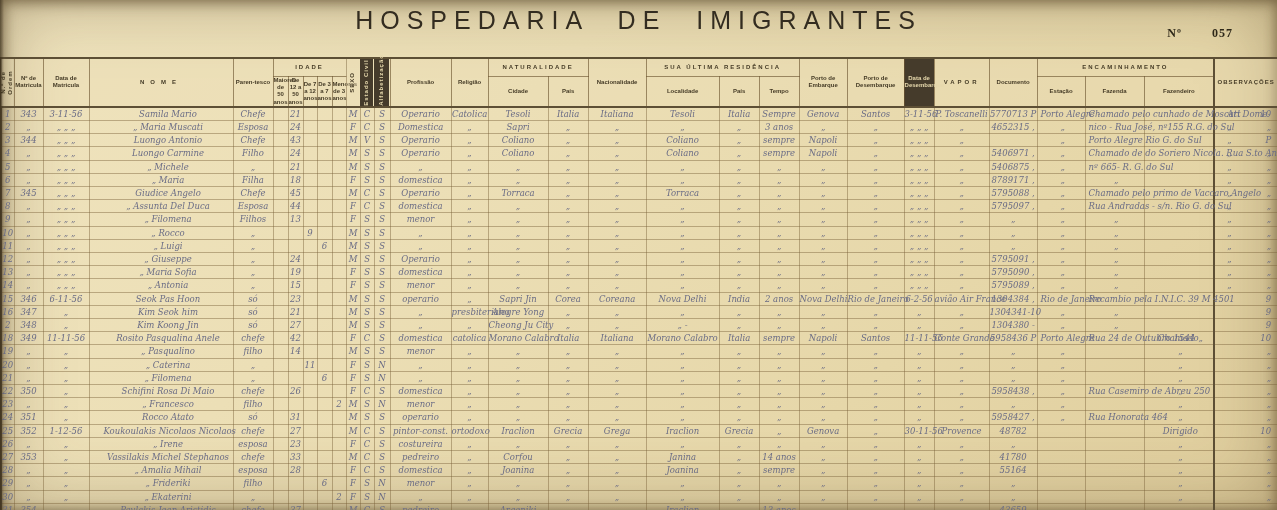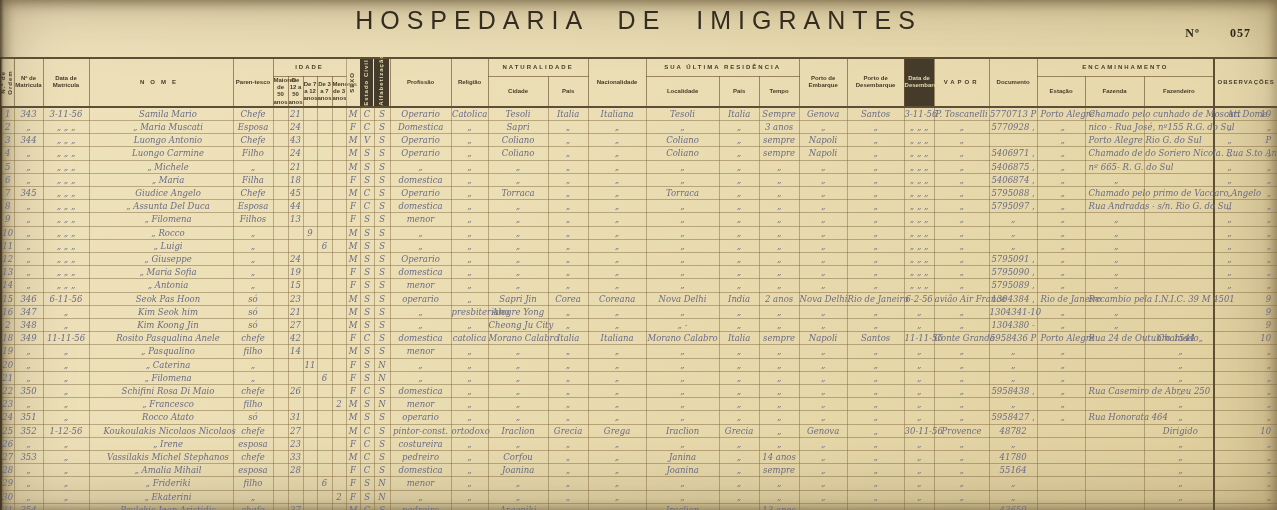--- a/index.html
+++ b/index.html
@@ -9,21 +9,21 @@
     box-shadow:inset 0 0 70px rgba(92,72,40,.38), inset 0 6px 14px rgba(70,52,25,.25),
                inset 6px 0 12px rgba(60,45,20,.35), inset -4px 0 10px rgba(90,70,40,.25);
     font-family:"Liberation Sans",sans-serif;
   }
   #sheet:before{content:"";position:absolute;left:0;top:0;bottom:0;width:4px;
     background:linear-gradient(90deg,rgba(40,30,15,.55),rgba(40,30,15,0));z-index:5;}
   
   .titlewrap{position:absolute;top:6px;left:0;right:0;text-align:center;color:#332c20;}
   .title{font-size:25px;letter-spacing:7px;word-spacing:16px;font-weight:400;}
   .subtitle{font-size:14px;letter-spacing:5px;word-spacing:10px;margin-top:4px;font-weight:400;color:#3a3326;}
-  .pageno{position:absolute;top:26px;right:26px;font-family:"Liberation Serif",serif;
+  .pageno{position:absolute;top:26px;right:44px;font-family:"Liberation Serif",serif;
     font-weight:700;font-size:12px;color:#2e2819;letter-spacing:1px;}
   .pageno .num{margin-left:26px;}
   
   table.tbl{position:absolute;top:57px;left:0;width:1277px;border-collapse:collapse;table-layout:fixed;}
   .tbl th,.tbl td{border:1px solid rgba(122,98,58,.45);padding:0;overflow:visible;}
   .tbl thead th{border-color:rgba(110,88,50,.65);}
   table.tbl{border:2px solid #5d4f35;}
   thead{border-bottom:2px solid #5d4f35;}
   .tbl thead th{
     font-size:6px;line-height:1.2;color:#453b26;font-weight:700;text-align:center;
@@ -205,21 +205,21 @@
           <td class="c15">Sapri</td>
           <td class="c16">„</td>
           <td class="c17">„</td>
           <td class="c18">„</td>
           <td class="c19">„</td>
           <td class="c20">3 anos</td>
           <td class="c21">„</td>
           <td class="c22">„</td>
           <td class="c23">„ „ „</td>
           <td class="c24">„</td>
-          <td class="c25">5770928 ,</td>
+          <td class="c25">4652315 ,</td>
           <td class="c26">„</td>
           <td class="c27">nico - Rua José, nº155 R.G. do Sul</td>
           <td class="c28"></td>
           <td class="c29 obs">
             <span>„</span>
             <span>„</span>
           </td>
         </tr>
         <tr>
           <td class="c0">3</td>
@@ -345,21 +345,21 @@
           <td class="c15">„</td>
           <td class="c16">„</td>
           <td class="c17">„</td>
           <td class="c18">„</td>
           <td class="c19">„</td>
           <td class="c20">„</td>
           <td class="c21">„</td>
           <td class="c22">„</td>
           <td class="c23">„ „ „</td>
           <td class="c24">„</td>
-          <td class="c25">5406874 ,</td>
+          <td class="c25">8789171 ,</td>
           <td class="c26">„</td>
           <td class="c27">„</td>
           <td class="c28"></td>
           <td class="c29 obs">
             <span>„</span>
             <span>„</span>
           </td>
         </tr>
         <tr>
           <td class="c0">7</td>

